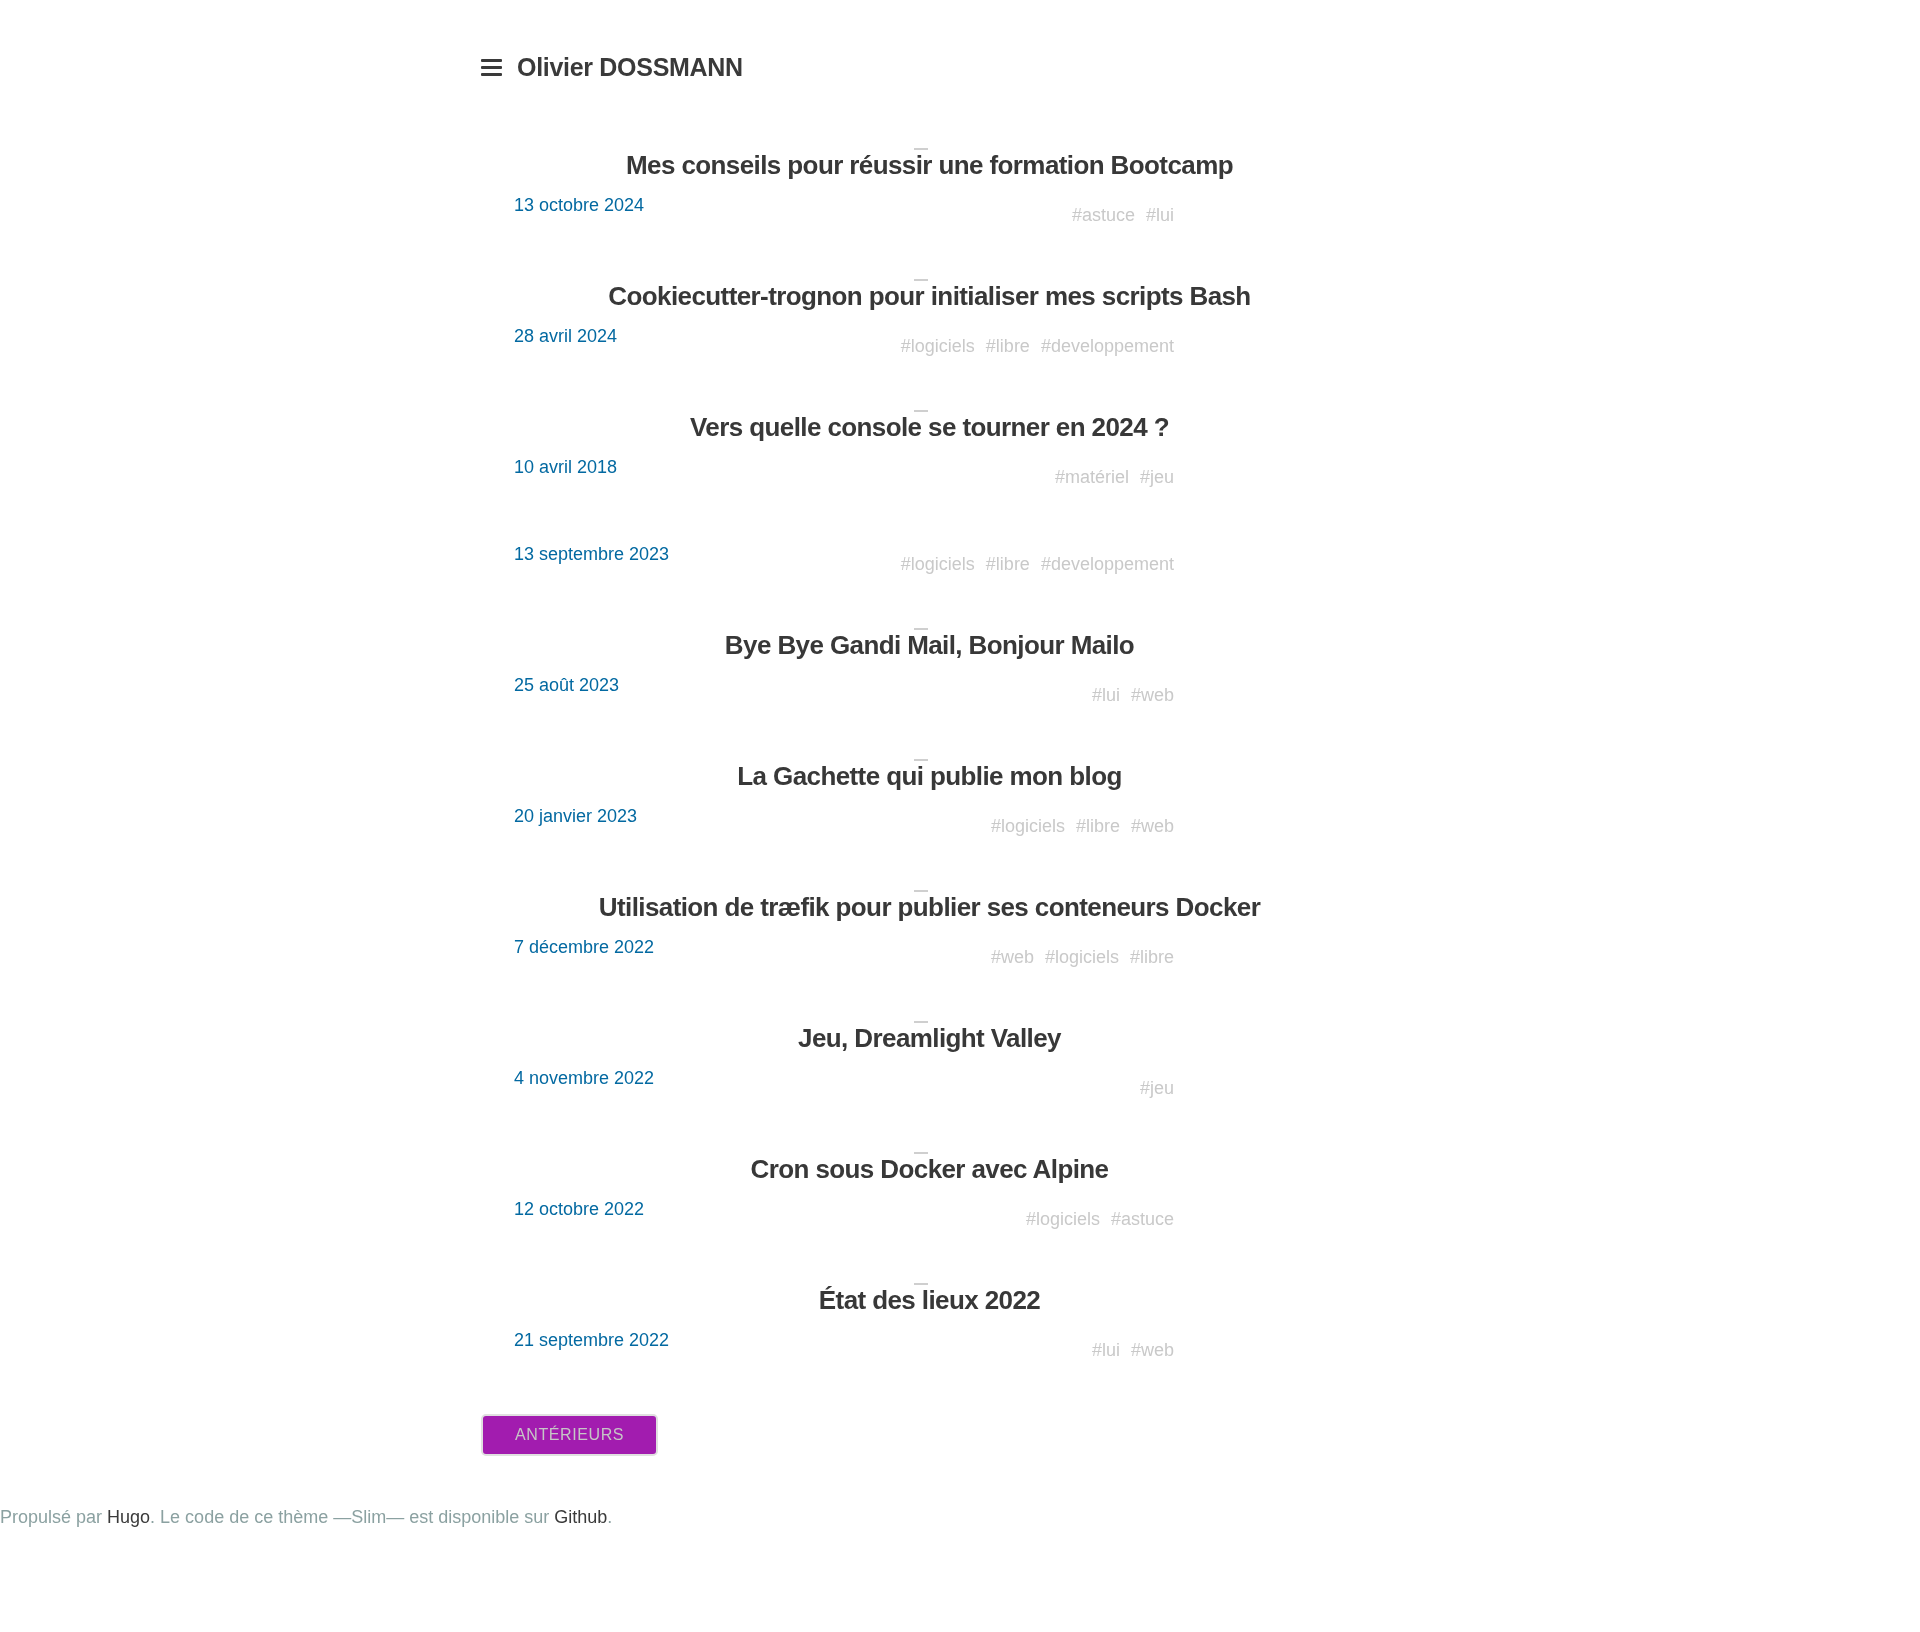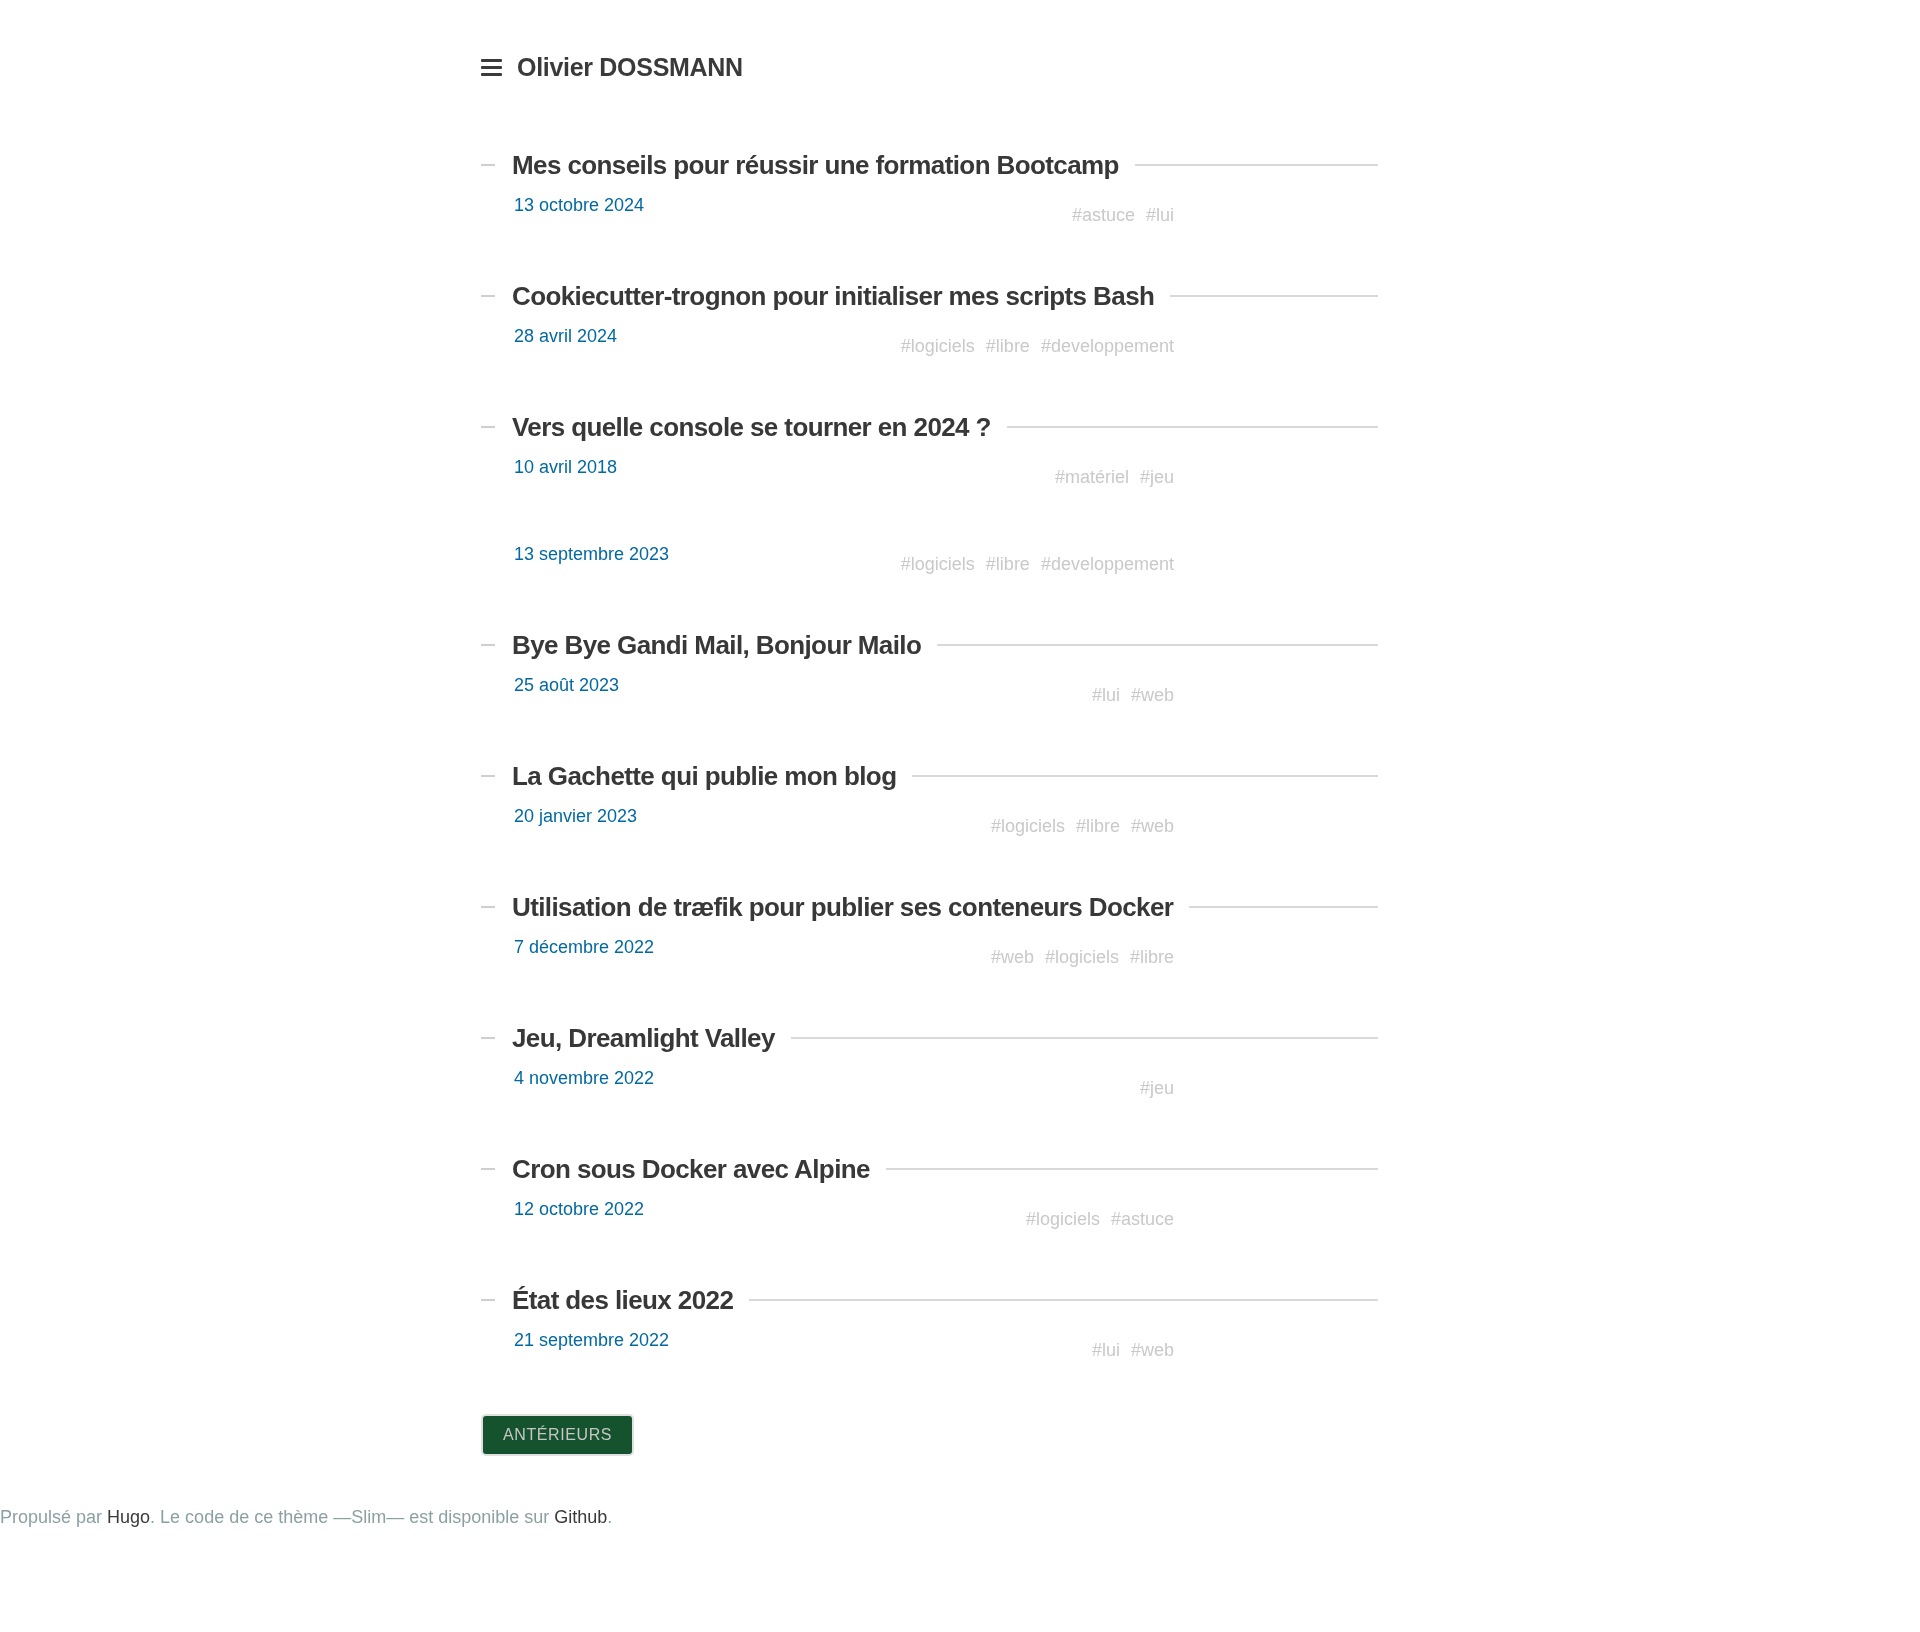--- a/index.html
+++ b/index.html
@@ -51,20 +51,21 @@
   .post { margin-bottom: 47px; }
   .post-title {
     display: flex;
     align-items: center;
     height: 34px;
     font-size: 26px;
     font-weight: 700;
     letter-spacing: -0.6px;
     color: #383838;
     white-space: nowrap;
+    flex-direction: column;
   }
   .post-title .dash {
     width: 14px;
     height: 2px;
     background: #cfcfcf;
     margin-right: 17px;
     flex: none;
   }
   .post-title .title-link {
     color: inherit;
@@ -100,29 +101,29 @@
     color: inherit;
     text-decoration: none;
     margin-left: 11px;
   }
   .post-tags .tag:first-child { margin-left: 0; }
 
   
   .pagination { margin-top: 37px; }
   .older-btn {
     display: inline-block;
-    background: #14532d;
+    background: #a21caf;
     border: 2px solid #e0e0e0;
     border-radius: 5px;
     color: #c6c6c6;
     font-family: inherit;
     font-size: 16px;
     font-weight: 400;
     letter-spacing: 0.6px;
-    padding: 10px 20px;
+    padding: 10px 32px;
     cursor: pointer;
     text-transform: uppercase;
   }
 
   
   .site-footer {
     margin-top: 48px;
     width: 1920px;
     margin-left: -481px;
     text-align: left;

